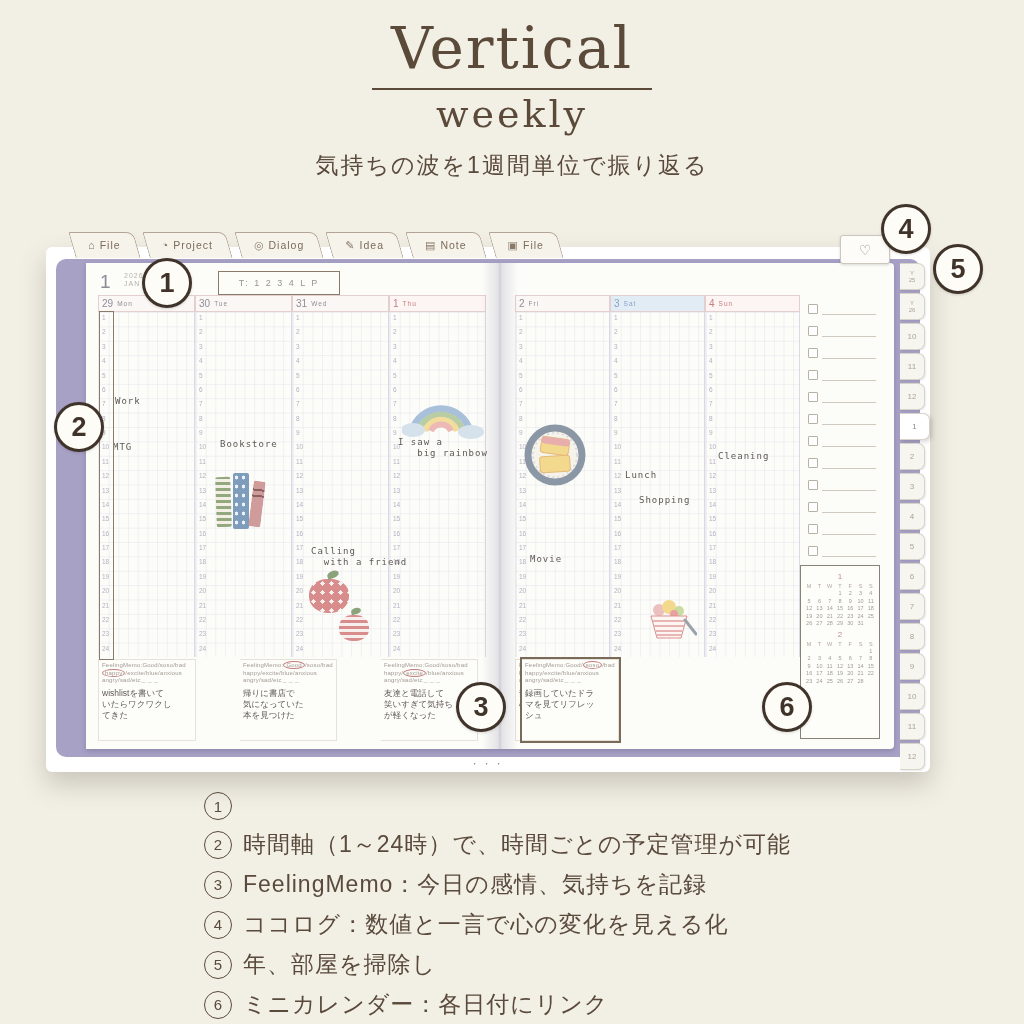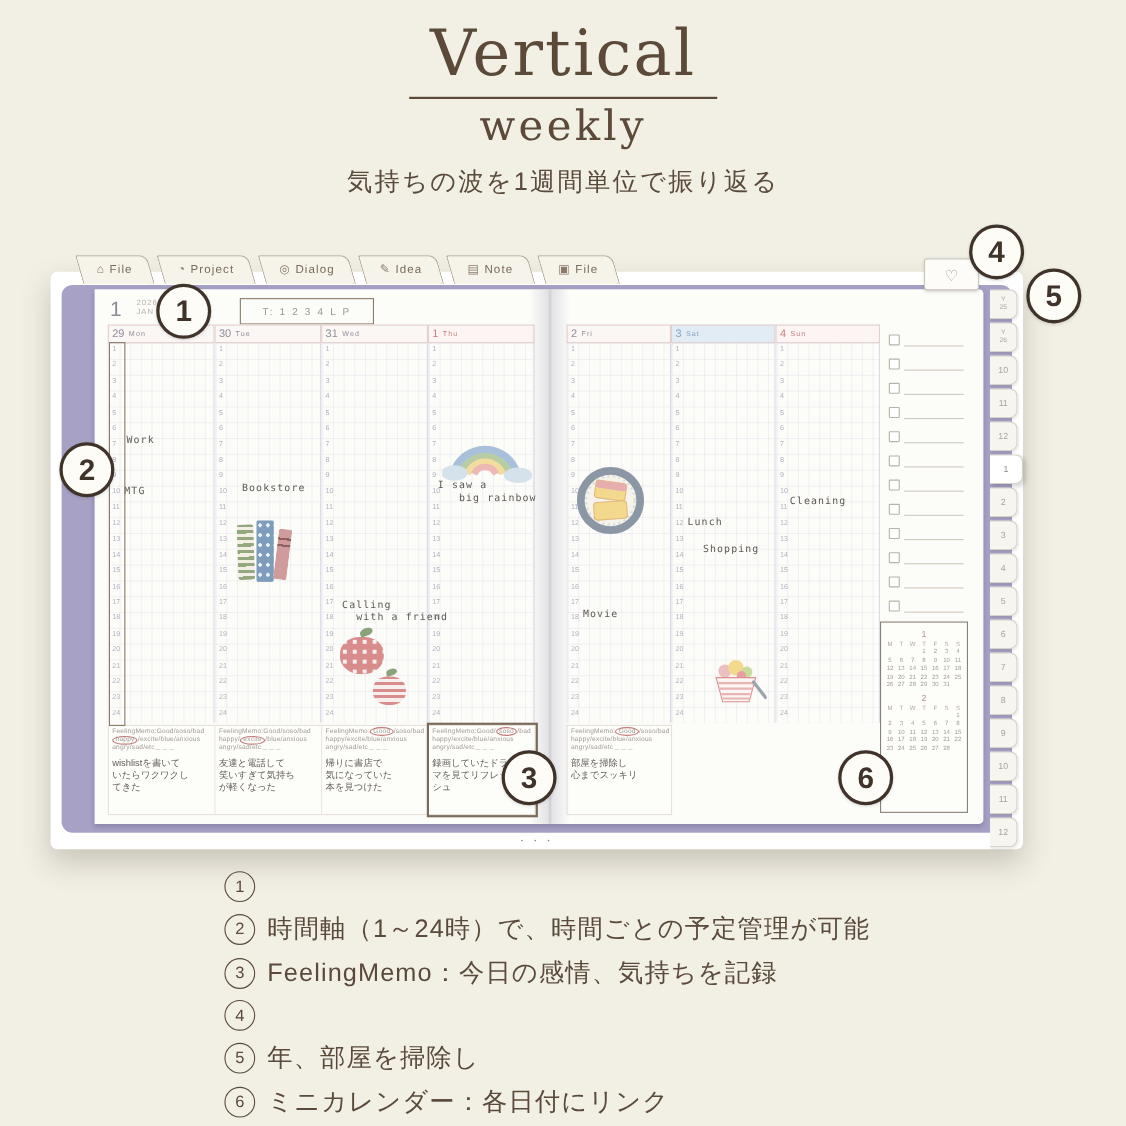--- a/index.html
+++ b/index.html
@@ -51,21 +51,21 @@
             background-image:linear-gradient(to right,rgba(130,120,170,.09) 1px,transparent 1px),
                              linear-gradient(to bottom,rgba(130,120,170,.09) 1px,transparent 1px);
             background-size:9.7px 14.375px;}
   .hour-label{position:absolute;left:3px;font-size:6.5px;color:#b5b0c2;line-height:7px;}
   .axis-box{position:absolute;left:0;top:-1px;width:13px;height:347px;border:1.5px solid #8a7a68;z-index:3;}
   .entry{position:absolute;font-family:"DejaVu Sans Mono",monospace;font-size:9px;line-height:11px;
          color:#5d5852;letter-spacing:1px;white-space:pre;z-index:2;}
   .sticker{position:absolute;z-index:1;}
 
   
-  .memo-row{position:absolute;top:396px;height:82px;display:flex;}
+  .memo-row{position:absolute;top:396px;height:82px;display:flex;gap:44px;}
   .memo-cell{position:relative;border:1px solid #e6e1d9;border-left:none;padding:2px 3px;background:#fdfdfa;}
   .memo-cell:first-child{border-left:1px solid #e6e1d9;}
   .memo-cell.boxed{outline:2px solid #7a6a58;z-index:4;}
   .memo-head{font-size:6px;line-height:7.5px;color:#a29a92;letter-spacing:.2px;}
   .memo-head .circ{border:1px solid #c47c7c;border-radius:50%;padding:0 2px;}
   .memo-note{margin-top:3px;font-size:8.5px;line-height:11px;color:#615b54;white-space:pre;}
 
   
   .checklist{position:absolute;left:722px;top:30px;width:68px;}
   .check-row{display:flex;align-items:flex-end;height:22px;}
@@ -439,34 +439,34 @@
       <div class="memo-row" id="left-memos" style="left:12px;">
           <div class="memo-cell" style="width: 90px;">
             <div class="memo-head">FeelingMemo:Good/soso/bad</div>
             <div class="memo-head"><span class="circ">happy</span>/excite/blue/anxious</div>
             <div class="memo-head">angry/sad/etc＿＿＿</div>
             <div class="memo-note">wishlistを書いて
 いたらワクワクし
 てきた</div>
           </div>
           <div class="memo-cell" style="width: 90px;">
+            <div class="memo-head">FeelingMemo:<span class="circ">Good</span>/soso/bad</div>
+            <div class="memo-head">happy/excite/blue/anxious</div>
+            <div class="memo-head">angry/sad/etc＿＿＿</div>
+            <div class="memo-note">帰りに書店で
+気になっていた
+本を見つけた</div>
+          </div>
+          <div class="memo-cell" style="width: 90px;">
             <div class="memo-head">FeelingMemo:Good/soso/bad</div>
             <div class="memo-head">happy/<span class="circ">excite</span>/blue/anxious</div>
             <div class="memo-head">angry/sad/etc＿＿＿</div>
             <div class="memo-note">友達と電話して
 笑いすぎて気持ち
 が軽くなった</div>
-          </div>
-          <div class="memo-cell" style="width: 90px;">
-            <div class="memo-head">FeelingMemo:<span class="circ">Good</span>/soso/bad</div>
-            <div class="memo-head">happy/excite/blue/anxious</div>
-            <div class="memo-head">angry/sad/etc＿＿＿</div>
-            <div class="memo-note">帰りに書店で
-気になっていた
-本を見つけた</div>
           </div>
           <div class="memo-cell boxed" style="width: 90px;">
             <div class="memo-head">FeelingMemo:Good/<span class="circ">soso</span>/bad</div>
             <div class="memo-head">happy/excite/blue/anxious</div>
             <div class="memo-head">angry/sad/etc＿＿＿</div>
             <div class="memo-note">録画していたドラ
 マを見てリフレッ
 シュ</div>
           </div>
         </div>
@@ -666,20 +666,21 @@
     <div class="legend-item">
       <span class="legend-num">2</span>
       <span class="legend-text">時間軸（1～24時）で、時間ごとの予定管理が可能</span>
     </div>
     <div class="legend-item">
       <span class="legend-num">3</span>
       <span class="legend-text">FeelingMemo：今日の感情、気持ちを記録</span>
     </div>
     <div class="legend-item">
       <span class="legend-num">4</span>
+      <span class="legend-text">ココログ：数値と一言で心の変化を見える化</span>
     </div>
     <div class="legend-item">
       <span class="legend-num">5</span>
       <span class="legend-text">年、部屋を掃除し</span>
     </div>
     <div class="legend-item">
       <span class="legend-num">6</span>
       <span class="legend-text">ミニカレンダー：各日付にリンク</span>
     </div>
   </div>

